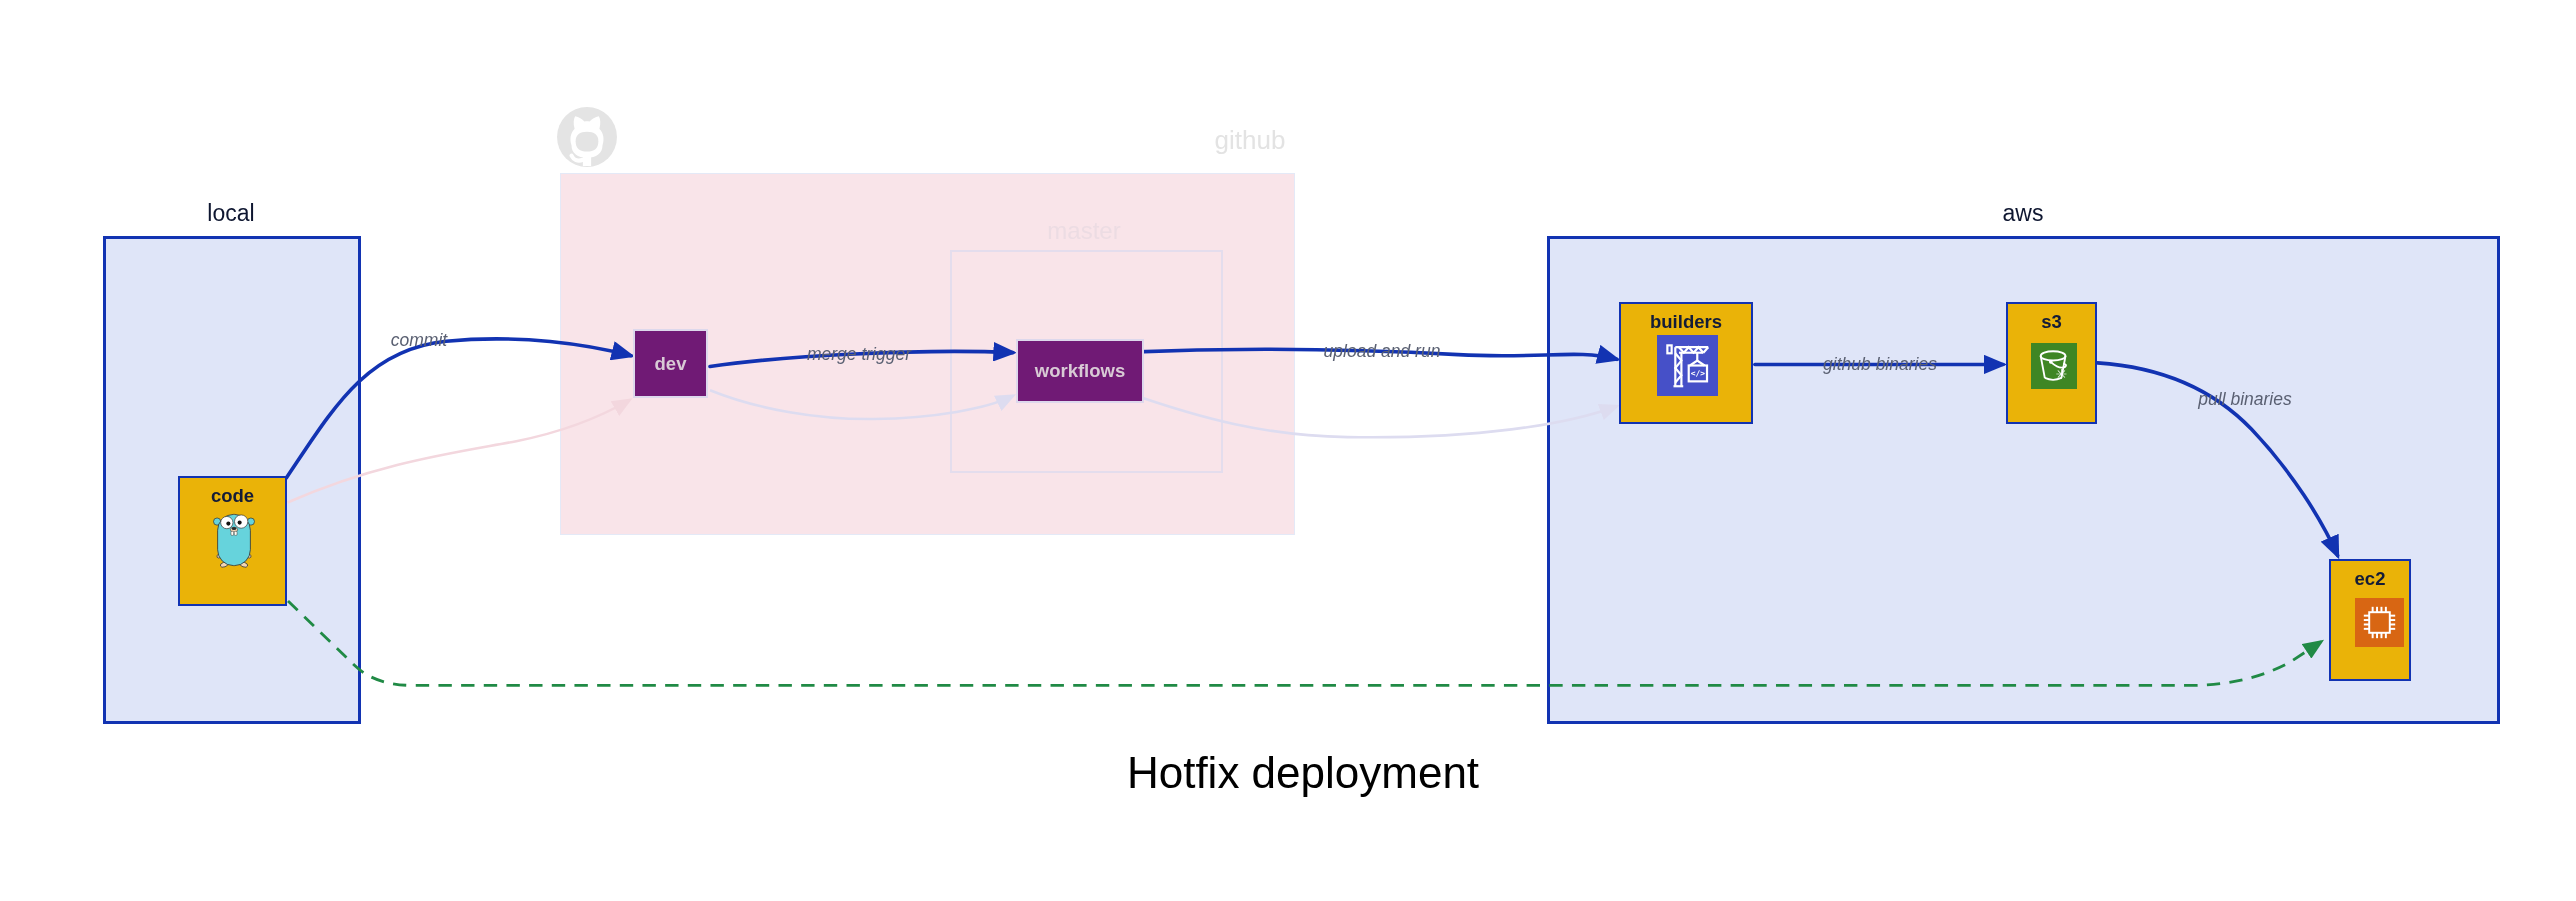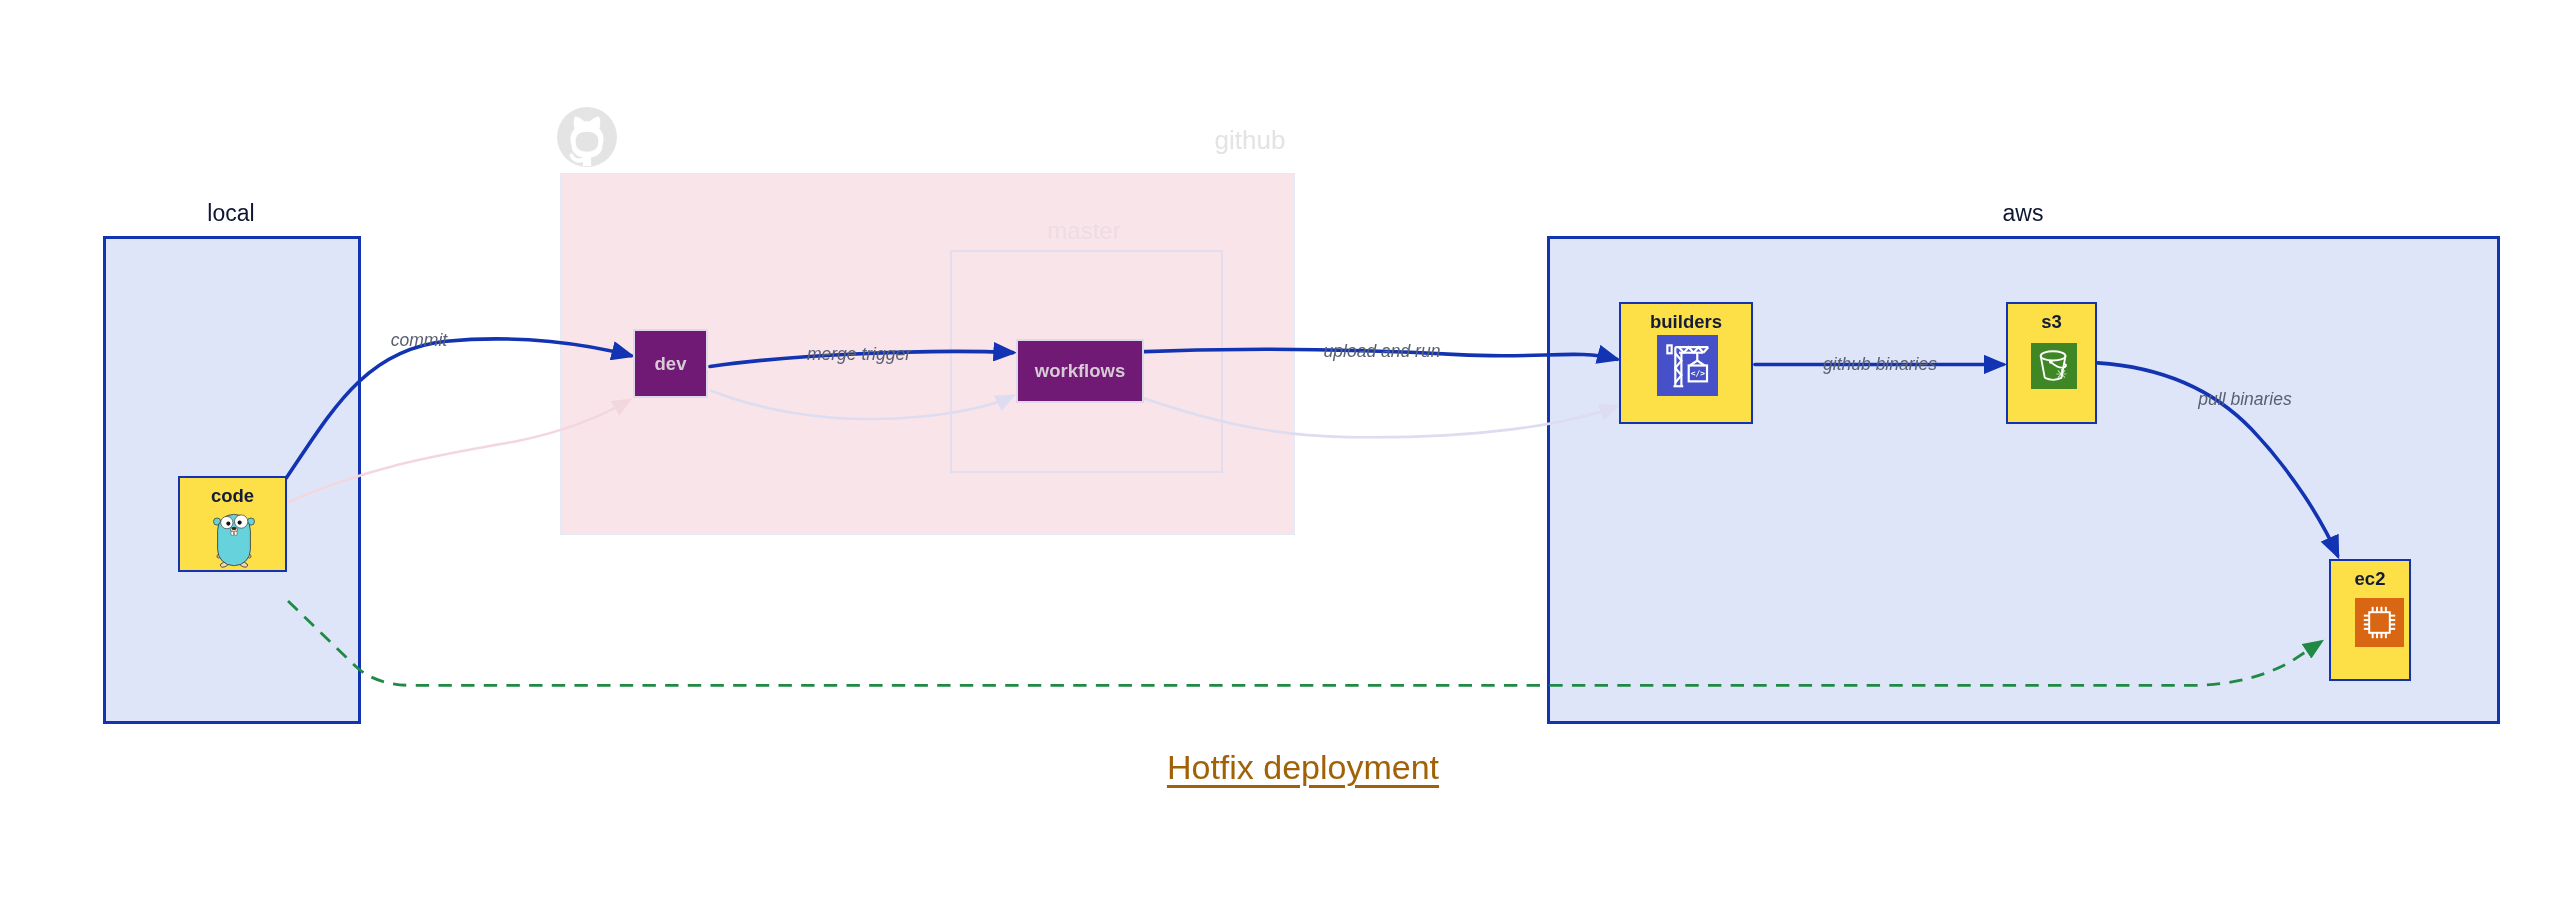--- a/index.html
+++ b/index.html
@@ -27,21 +27,21 @@
     position:absolute;
     transform:translateX(-50%);
     white-space:nowrap;
     font-size:23px;
     color:#0e1630;
   }
   .region-label.faded-pink{color:#ecdce3;font-size:24px;}
   .region-label.faded-gray{color:#e3e3e3;font-size:26px;}
   .node{
     position:absolute;box-sizing:border-box;
-    background:#fde047;
+    background:#eab308;
     border:2.6px solid #1233b2;
   }
   .node.faded{
     background:#701a75;
     border:2.1px solid #ddd8ec;
   }
   .node-label{
     position:absolute;left:0;right:0;top:7.2px;
     text-align:center;
     font-weight:bold;font-size:18.5px;color:#131c38;
@@ -56,24 +56,23 @@
     position:absolute;
     transform:translateX(-50%);
     white-space:nowrap;
     font-style:italic;
     font-size:17.5px;
     color:#5a6072;
   }
   .diagram-title{
     position:absolute;
     transform:translateX(-50%);
-    font-size:34px;
+    font-size:44px;
     font-weight:500;
-    color:#a16207;
-    text-decoration:underline;
+    color:#000000;
     text-decoration-thickness:2.6px;
     text-underline-offset:6.2px;
     white-space:nowrap;
   }
 </style>
 </head>
 <body>
 
 <div id="canvas">
 
@@ -123,21 +122,21 @@
 
     <path d="M 556 927 C 645 795 710 678 866 662 C 1010 648 1140 668 1225 690" fill="none" stroke="#1233b2" stroke-width="7" stroke-linecap="round" marker-end="url(#ah-blue)"></path>
     <path d="M 1378 711 C 1520 690 1790 676 1966 684" fill="none" stroke="#1233b2" stroke-width="7" stroke-linecap="round" marker-end="url(#ah-blue)"></path>
     <path d="M 2191 683 C 2430 673 2650 678 2830 688 C 2995 697 3058 676 3138 697" fill="none" stroke="#1233b2" stroke-width="7" stroke-linecap="round" marker-end="url(#ah-blue)"></path>
     <path d="M 3406 707 L 3888 707" fill="none" stroke="#1233b2" stroke-width="7" stroke-linecap="round" marker-end="url(#ah-blue)"></path>
     <path d="M 4071 704 C 4205 713 4302 762 4370 833 C 4448 915 4506 1008 4537 1078" fill="none" stroke="#1233b2" stroke-width="7" stroke-linecap="round" marker-end="url(#ah-blue)"></path>
 
     <path d="M 559 1166 L 688 1291 Q 728 1330 802 1330 L 4250 1330 Q 4362 1330 4446 1284 L 4505 1245" fill="none" stroke="#208a45" stroke-width="5.5" stroke-dasharray="26 18" marker-end="url(#ah-green)"></path>
   </svg>
 
-  <div class="node" style="left:178px;top:476px;width:109px;height:96px;">
+  <div class="node" style="left:178px;top:476px;width:109px;height:130px;">
     <div class="node-label">code</div>
     <svg class="node-icon" style="left:33px;top:33px;" width="42" height="58" viewBox="0 0 82 112">
       <ellipse cx="14" cy="86" rx="7" ry="4" fill="#f2d6b3" stroke="#333" stroke-width="1.4" transform="rotate(-30 14 86)"></ellipse>
       <ellipse cx="68" cy="86" rx="7" ry="4" fill="#f2d6b3" stroke="#333" stroke-width="1.4" transform="rotate(30 68 86)"></ellipse>
       <ellipse cx="22" cy="104" rx="8" ry="4.5" fill="#f2d6b3" stroke="#333" stroke-width="1.4" transform="rotate(-20 22 104)"></ellipse>
       <ellipse cx="60" cy="104" rx="8" ry="4.5" fill="#f2d6b3" stroke="#333" stroke-width="1.4" transform="rotate(20 60 104)"></ellipse>
       <circle cx="8" cy="20" r="7" fill="#66d3dc" stroke="#333" stroke-width="1.4"></circle>
       <circle cx="74" cy="20" r="7" fill="#66d3dc" stroke="#333" stroke-width="1.4"></circle>
       <rect x="9" y="6" width="64" height="100" rx="31" fill="#66d3dc" stroke="#333" stroke-width="1.6"></rect>
       <circle cx="27" cy="22" r="12" fill="#ffffff" stroke="#333" stroke-width="1.3"></circle>

